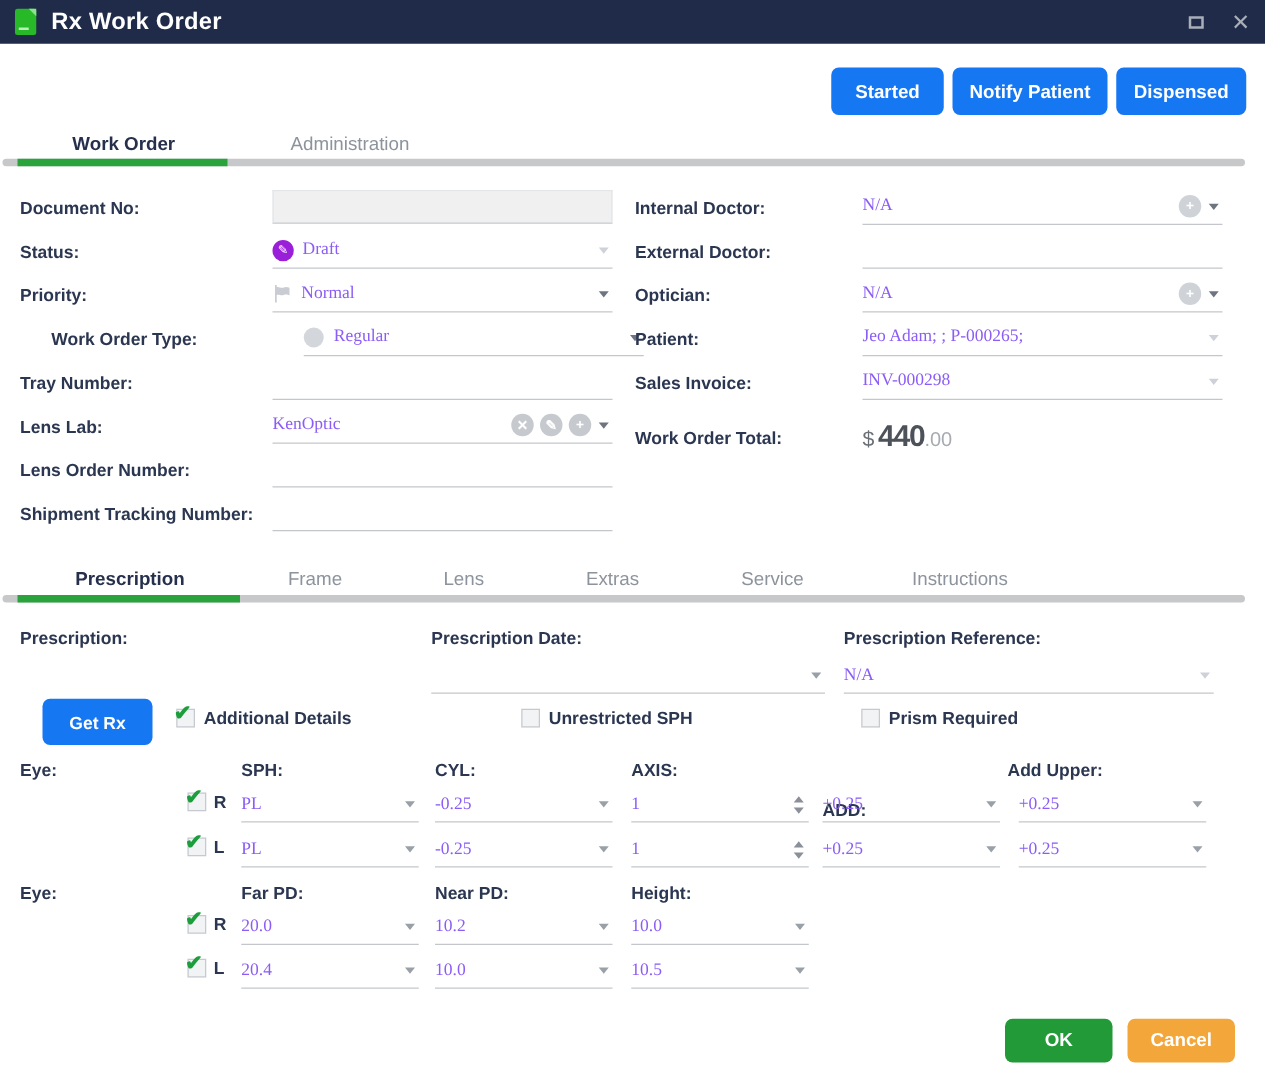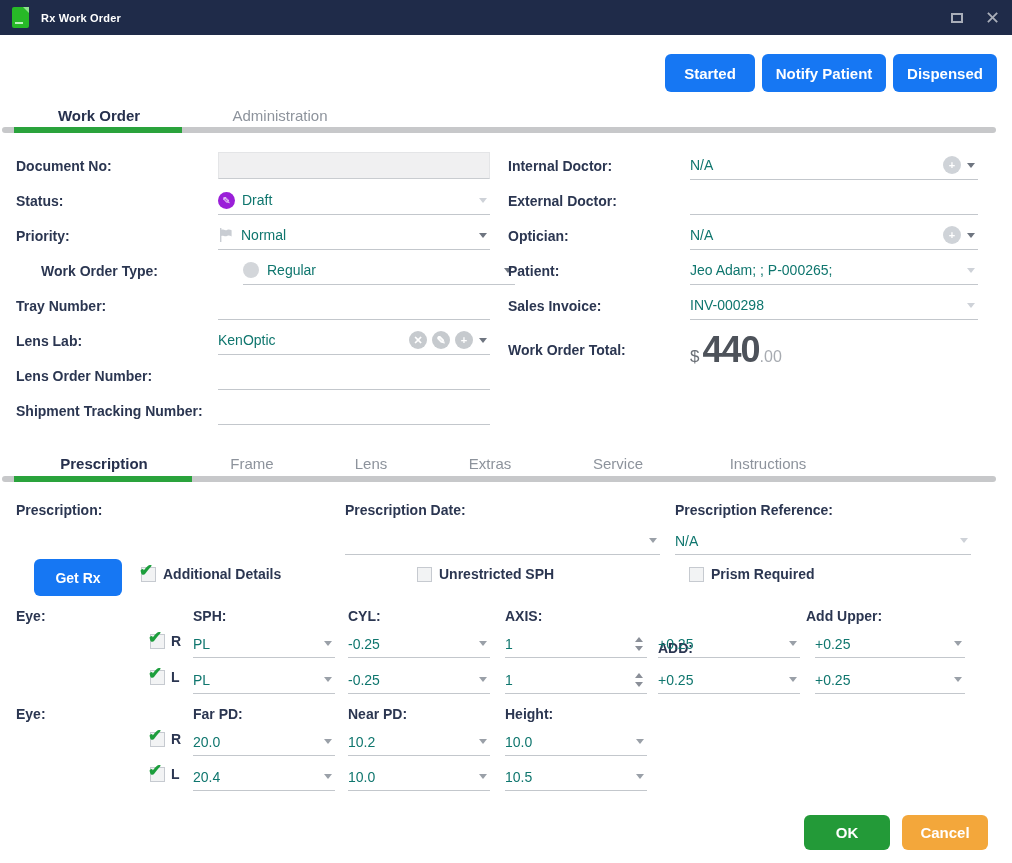--- a/index.html
+++ b/index.html
@@ -11,57 +11,57 @@
   }
   
   .titlebar {
     position: absolute; left: 0; top: 0; width: 1012px; height: 35px;
     background: #1f2b49; display: flex; align-items: center; padding: 0 12px;
   }
   .doc-icon { position: relative; width: 17px; height: 21px; background: #27b927; margin-right: 12px; border-radius: 2px; }
   .doc-icon .fold { position: absolute; right: 0; top: 0; width: 0; height: 0;
     border-left: 6px solid transparent; border-top: 6px solid #8fe18f; }
   .doc-icon .line { position: absolute; left: 3px; bottom: 4px; width: 8px; height: 2px; background: #b9f0b9; }
-  .title-text { color: #fff; font-size: 11px; font-weight: 700; letter-spacing: .2px; }
+  .title-text { color: #fff; font-size: 19px; font-weight: 700; letter-spacing: .2px; }
   .win-btns { margin-left: auto; display: flex; align-items: center; gap: 22px; }
   .win-restore { width: 12px; height: 10px; border: 2px solid #a9aeb9; }
   .win-close { color: #a9aeb9; font-size: 18px; line-height: 1; font-weight: 400; }
   
   .btn-blue {
     position: absolute; top: 54px; height: 38px; background: #1677f3; color: #fff;
     border: none; border-radius: 6px; font-family: inherit; font-size: 15px; font-weight: 700;
     display: flex; align-items: center; justify-content: center; cursor: pointer;
   }
   
   .tabrow { position: absolute; left: 16px; display: flex; }
   .tab { text-align: center; font-size: 15px; color: #8d939c; font-weight: 400; padding-bottom: 10px; cursor: pointer; }
   .tab.active { color: #26304d; font-weight: 700; }
   .track { position: absolute; height: 6px; background: #c7c8ca; border-radius: 3px; }
   .track .green { position: absolute; left: 6px; top: 0; height: 6px; background: #2aa33c; }
   
   .frow { position: absolute; display: flex; align-items: center; height: 35px; }
   .lbl { font-size: 14px; font-weight: 700; color: #2b3651; }
   .ctl { display: flex; align-items: center; border-bottom: 1px solid #c3c7cc; height: 28px; }
   .ctl.noline { border-bottom: none; }
-  .val { flex: 1; font-size: 14px; color: #0f766e; white-space: nowrap; overflow: hidden; }
+  .val { flex: 1; font-size: 14px; color: #8b5cf6; white-space: nowrap; overflow: hidden; font-family: Liberation Serif, serif; }
   .arw { width: 0; height: 0; border-left: 4px solid transparent; border-right: 4px solid transparent;
          border-top: 5px solid #6e7580; margin: 0 3px 0 6px; flex: none; }
   .arw.lt { border-top-color: #ced2d8; }
   .arw.md { border-top-color: #9aa0a8; }
   .dis-input { width: 100%; height: 27px; background: #f0f0f1; border: 1px solid #e4e5e7; border-bottom: 1px solid #c9ccd0; }
   .cico { width: 18px; height: 18px; border-radius: 50%; background: #c6cace; color: #fff;
           display: flex; align-items: center; justify-content: center; font-size: 11px; font-weight: 700;
           margin-left: 5px; flex: none; cursor: pointer; }
   .status-ico { width: 17px; height: 17px; border-radius: 50%; background: #9a1fd8; color: #fff;
           display: flex; align-items: center; justify-content: center; font-size: 10px; margin-right: 7px; flex: none; }
   .gray-circle { width: 16px; height: 16px; border-radius: 50%; background: #d3d6da; margin-right: 8px; flex: none; }
   .flag-ico { margin-right: 7px; flex: none; display: flex; }
   
   .total-cur { font-size: 17px; color: #6a6f76; font-weight: 400; margin-right: 3px; }
-  .total-amt { font-size: 36px; color: #4d525a; font-weight: 700; letter-spacing: -1px; line-height: 1; }
+  .total-amt { font-size: 24px; color: #4d525a; font-weight: 700; letter-spacing: -1px; line-height: 1; }
   .total-cents { font-size: 16px; color: #a7abb1; font-weight: 400; }
   
   .pfield { position: absolute; }
   .pfield .lbl { display: block; margin-bottom: 9px; }
   .btn-getrx { position: absolute; left: 34px; top: 559px; width: 88px; height: 37px; background: #1677f3;
     color: #fff; border: none; border-radius: 6px; font-family: inherit; font-size: 14px; font-weight: 700; cursor: pointer; }
   .chk { position: absolute; display: flex; align-items: center; cursor: pointer; }
   .chk .box { position: relative; width: 15px; height: 15px; background: #f2f3f4; border: 1px solid #c6cad0; margin-right: 7px; flex: none; }
   .chk .box .tick { position: absolute; left: -3px; top: -8px; color: #1c9e3c; font-size: 17px; font-weight: 700; }
   .chk .clabel { font-size: 14px; font-weight: 700; color: #2b3651; }

